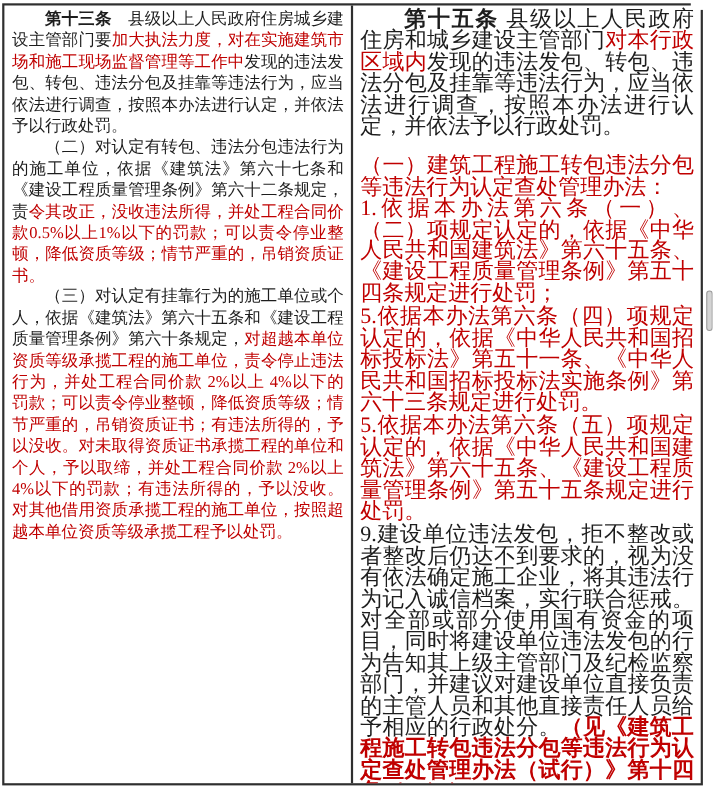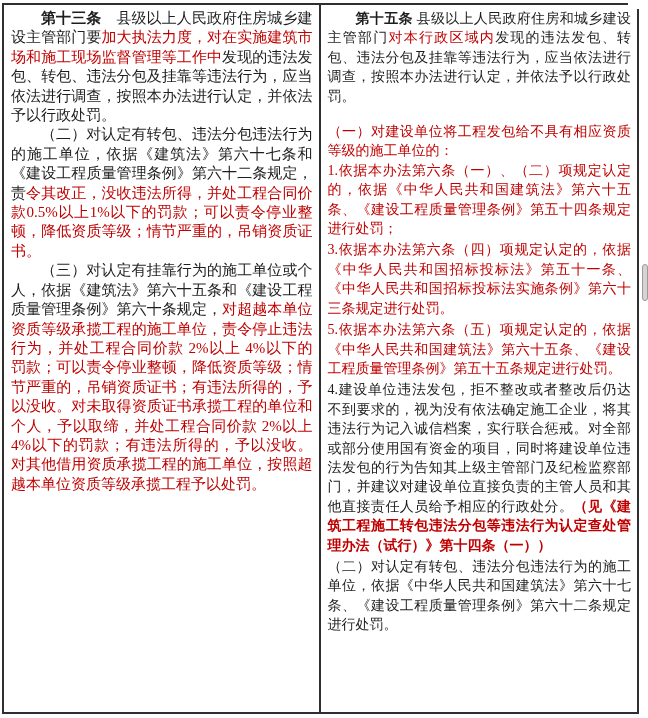--- a/index.html
+++ b/index.html
@@ -12,21 +12,21 @@
     border:2px solid #2f2f2f;box-sizing:border-box;display:flex;background:#ffffff;
   }
   .col{
     width:50%;box-sizing:border-box;padding:4px 6px 0 7px;overflow:hidden;
   }
   .col-left{border-right:2px solid #2f2f2f;}
   .col p{
     margin:0;font-size:15px;line-height:19.4px;text-align:justify;
     color:#1d1d1d;word-break:break-all;
   }
-  .col-right p{font-size:14px;line-height:19.4px;}
+  .col-right p{font-size:20px;line-height:19.4px;}
   .indent{text-indent:2em;}
   .gap-large{margin-top:16px !important;}
   .gap-small{margin-top:2px !important;}
   .run-red{color:#c00000;}
   .run-bold{font-weight:bold;}
   .corner-notch{
     position:absolute;top:0;right:0;width:20px;height:9px;background:#ffffff;z-index:5;
   }
   .scrollbar-thumb{
     position:absolute;top:264px;right:0px;width:6px;height:37px;
@@ -38,23 +38,23 @@
 
 <div class="page">
   <div class="law-table">
     <div class="col col-left">
         <p class="indent"><span class="run-bold">第十三条</span><span>　县级以上人民政府住房城乡建设主管部门要</span><span class="run-red">加大执法力度，对在实施建筑市场和施工现场监督管理等工作中</span><span>发现的违法发包、转包、违法分包及挂靠等违法行为，应当依法进行调查，按照本办法进行认定，并依法予以行政处罚。</span></p>
         <p class="indent"><span>（二）对认定有转包、违法分包违法行为的施工单位，依据《建筑法》第六十七条和《建设工程质量管理条例》第六十二条规定，责</span><span class="run-red">令其改正，没收违法所得，并处工程合同价款0.5%以上1%以下的罚款；可以责令停业整顿，降低资质等级；情节严重的，吊销资质证书。</span></p>
         <p class="indent"><span>（三）对认定有挂靠行为的施工单位或个人，依据《建筑法》第六十五条和《建设工程质量管理条例》第六十条规定，</span><span class="run-red">对超越本单位资质等级承揽工程的施工单位，责令停止违法行为，并处工程合同价款 2%以上 4%以下的罚款；可以责令停业整顿，降低资质等级；情节严重的，吊销资质证书；有违法所得的，予以没收。对未取得资质证书承揽工程的单位和个人，予以取缔，并处工程合同价款 2%以上 4%以下的罚款；有违法所得的，予以没收。对其他借用资质承揽工程的施工单位，按照超越本单位资质等级承揽工程予以处罚。</span></p>
       </div>
     <div class="col col-right">
         <p class="indent"><span class="run-bold">第十五条</span><span> 县级以上人民政府住房和城乡建设主管部门</span><span class="run-red">对本行政区域内</span><span>发现的违法发包、转包、违法分包及挂靠等违法行为，应当依法进行调查，按照本办法进行认定，并依法予以行政处罚。</span></p>
-        <p class="gap-large"><span class="run-red">（一）对建设单位将工程发包给不具有相应资质等级的施工单位的：</span></p>
+        <p class="gap-large"><span class="run-red">（一）建筑工程施工转包违法分包等违法行为认定查处管理办法：</span></p>
         <p><span class="run-red">1.依据本办法第六条（一）、（二）项规定认定的，依据《中华人民共和国建筑法》第六十五条、《建设工程质量管理条例》第五十四条规定进行处罚；</span></p>
-        <p class="gap-small"><span class="run-red">3.依据本办法第六条（四）项规定认定的，依据《中华人民共和国招标投标法》第五十一条、《中华人民共和国招标投标法实施条例》第六十三条规定进行处罚。</span></p>
+        <p class="gap-small"><span class="run-red">5.依据本办法第六条（四）项规定认定的，依据《中华人民共和国招标投标法》第五十一条、《中华人民共和国招标投标法实施条例》第六十三条规定进行处罚。</span></p>
         <p class="gap-small"><span class="run-red">5.依据本办法第六条（五）项规定认定的，依据《中华人民共和国建筑法》第六十五条、《建设工程质量管理条例》第五十五条规定进行处罚。</span></p>
-        <p class="gap-small"><span>4.建设单位违法发包，拒不整改或者整改后仍达不到要求的，视为没有依法确定施工企业，将其违法行为记入诚信档案，实行联合惩戒。对全部或部分使用国有资金的项目，同时将建设单位违法发包的行为告知其上级主管部门及纪检监察部门，并建议对建设单位直接负责的主管人员和其他直接责任人员给予相应的行政处分。</span><span class="run-red run-bold">（见《建筑工程施工转包违法分包等违法行为认定查处管理办法（试行）》第十四条（一））</span></p>
+        <p class="gap-small"><span>9.建设单位违法发包，拒不整改或者整改后仍达不到要求的，视为没有依法确定施工企业，将其违法行为记入诚信档案，实行联合惩戒。对全部或部分使用国有资金的项目，同时将建设单位违法发包的行为告知其上级主管部门及纪检监察部门，并建议对建设单位直接负责的主管人员和其他直接责任人员给予相应的行政处分。</span><span class="run-red run-bold">（见《建筑工程施工转包违法分包等违法行为认定查处管理办法（试行）》第十四条（一））</span></p>
         <p class="gap-small"><span>（二）对认定有转包、违法分包违法行为的施工单位，依据《中华人民共和国建筑法》第六十七条、《建设工程质量管理条例》第六十二条规定进行处罚。</span></p>
       </div>
   </div>
   <div class="corner-notch"></div>
   <div class="scrollbar-thumb"></div>
 </div>
 
 </body></html>

